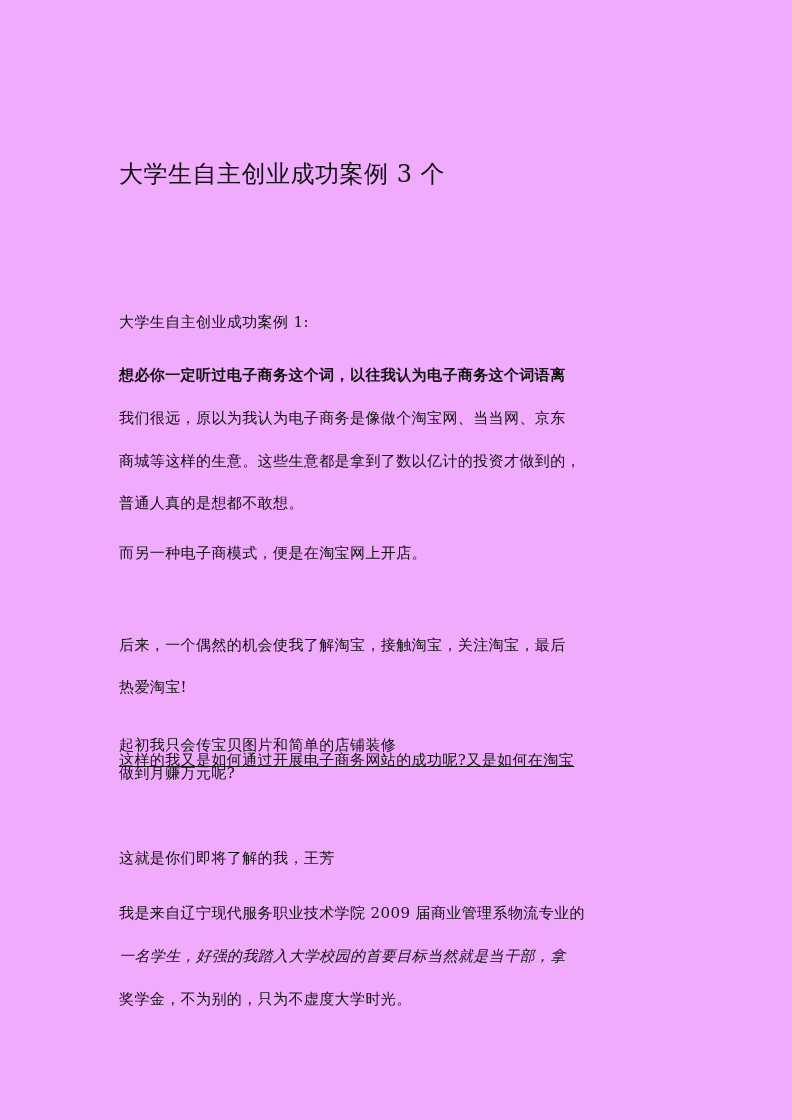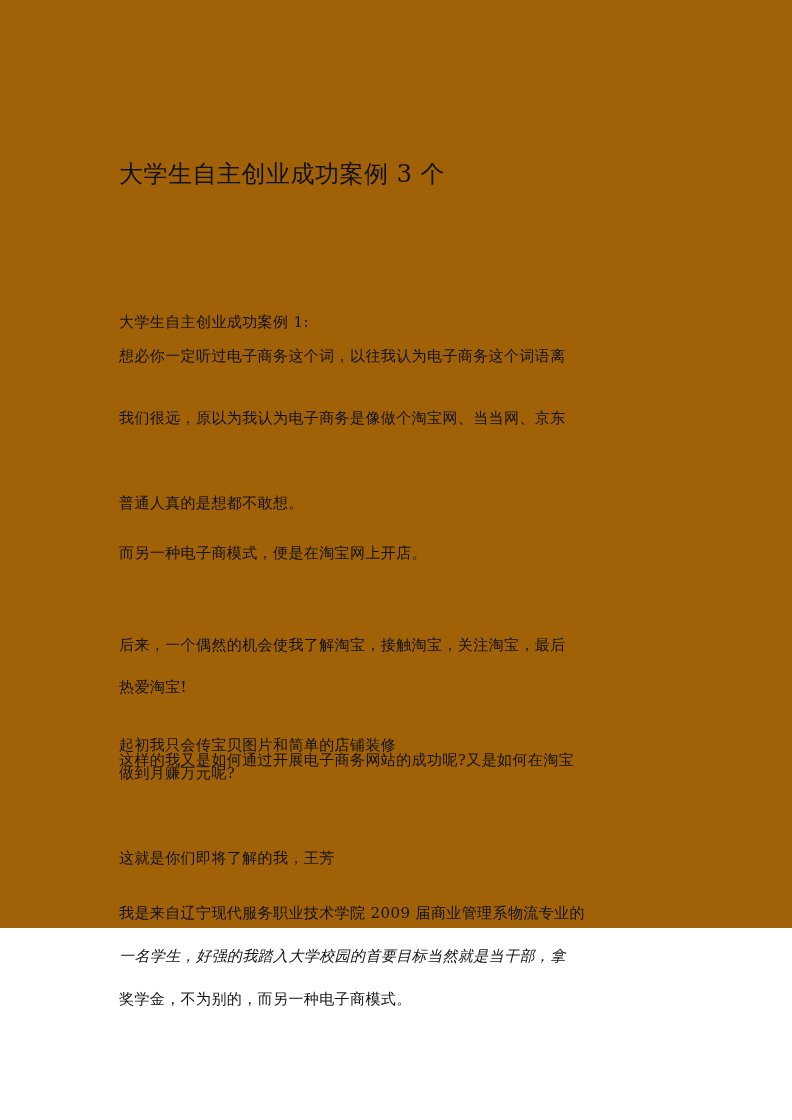--- a/index.html
+++ b/index.html
@@ -12,22 +12,22 @@
       height: 1120px;
       position: relative;
       overflow: hidden;
       font-family: "DejaVu Serif", "Liberation Serif", serif;
       color: #111111;
     }
     .page {
       position: absolute;
       left: 0; top: 0;
       width: 792px;
-      height: 928px;
-      background: #a16207;
+      height: 1120px;
+      background: #f0abfc;
     }
     .title {
       position: absolute;
       left: 119px;
       top: 156px;
       font-size: 24px;
       line-height: 36px;
       white-space: nowrap;
       letter-spacing: 0.5px;
     }
@@ -41,32 +41,33 @@
     }
   </style>
 </head>
 <body>
 
 <div class="page">
   <div class="title">大学生自主创业成功案例 3 个</div>
 
   <div class="line" style="top:309px;">大学生自主创业成功案例 1:</div>
 
-  <div class="line" style="top:343px;">想必你一定听过电子商务这个词，以往我认为电子商务这个词语离</div>
+  <div class="line" style="top:362px;font-weight:bold;">想必你一定听过电子商务这个词，以往我认为电子商务这个词语离</div>
   <div class="line" style="top:405px;">我们很远，原以为我认为电子商务是像做个淘宝网、当当网、京东</div>
+  <div class="line" style="top:448px;">商城等这样的生意。这些生意都是拿到了数以亿计的投资才做到的，</div>
   <div class="line" style="top:490px;">普通人真的是想都不敢想。</div>
 
   <div class="line" style="top:540px;">而另一种电子商模式，便是在淘宝网上开店。</div>
 
   <div class="line" style="top:596px;margin-top:36px;">后来，一个偶然的机会使我了解淘宝，接触淘宝，关注淘宝，最后</div>
   <div class="line" style="top:638px;margin-top:36px;">热爱淘宝!</div>
 
   <div class="line" style="top:732px;">起初我只会传宝贝图片和简单的店铺装修</div>
 
-  <div class="line" style="top:747px;">这样的我又是如何通过开展电子商务网站的成功呢?又是如何在淘宝</div>
+  <div class="line" style="top:747px;text-decoration:underline;">这样的我又是如何通过开展电子商务网站的成功呢?又是如何在淘宝</div>
   <div class="line" style="top:760px;">做到月赚万元呢?</div>
 
   <div class="line" style="top:845px;">这就是你们即将了解的我，王芳</div>
 
   <div class="line" style="top:900px;">我是来自辽宁现代服务职业技术学院 2009 届商业管理系物流专业的</div>
   <div class="line" style="top:943px;font-style:italic;">一名学生，好强的我踏入大学校园的首要目标当然就是当干部，拿</div>
-  <div class="line" style="top:986px;">奖学金，不为别的，而另一种电子商模式。</div>
+  <div class="line" style="top:986px;">奖学金，不为别的，只为不虚度大学时光。</div>
 </div>
 
 </body></html>

